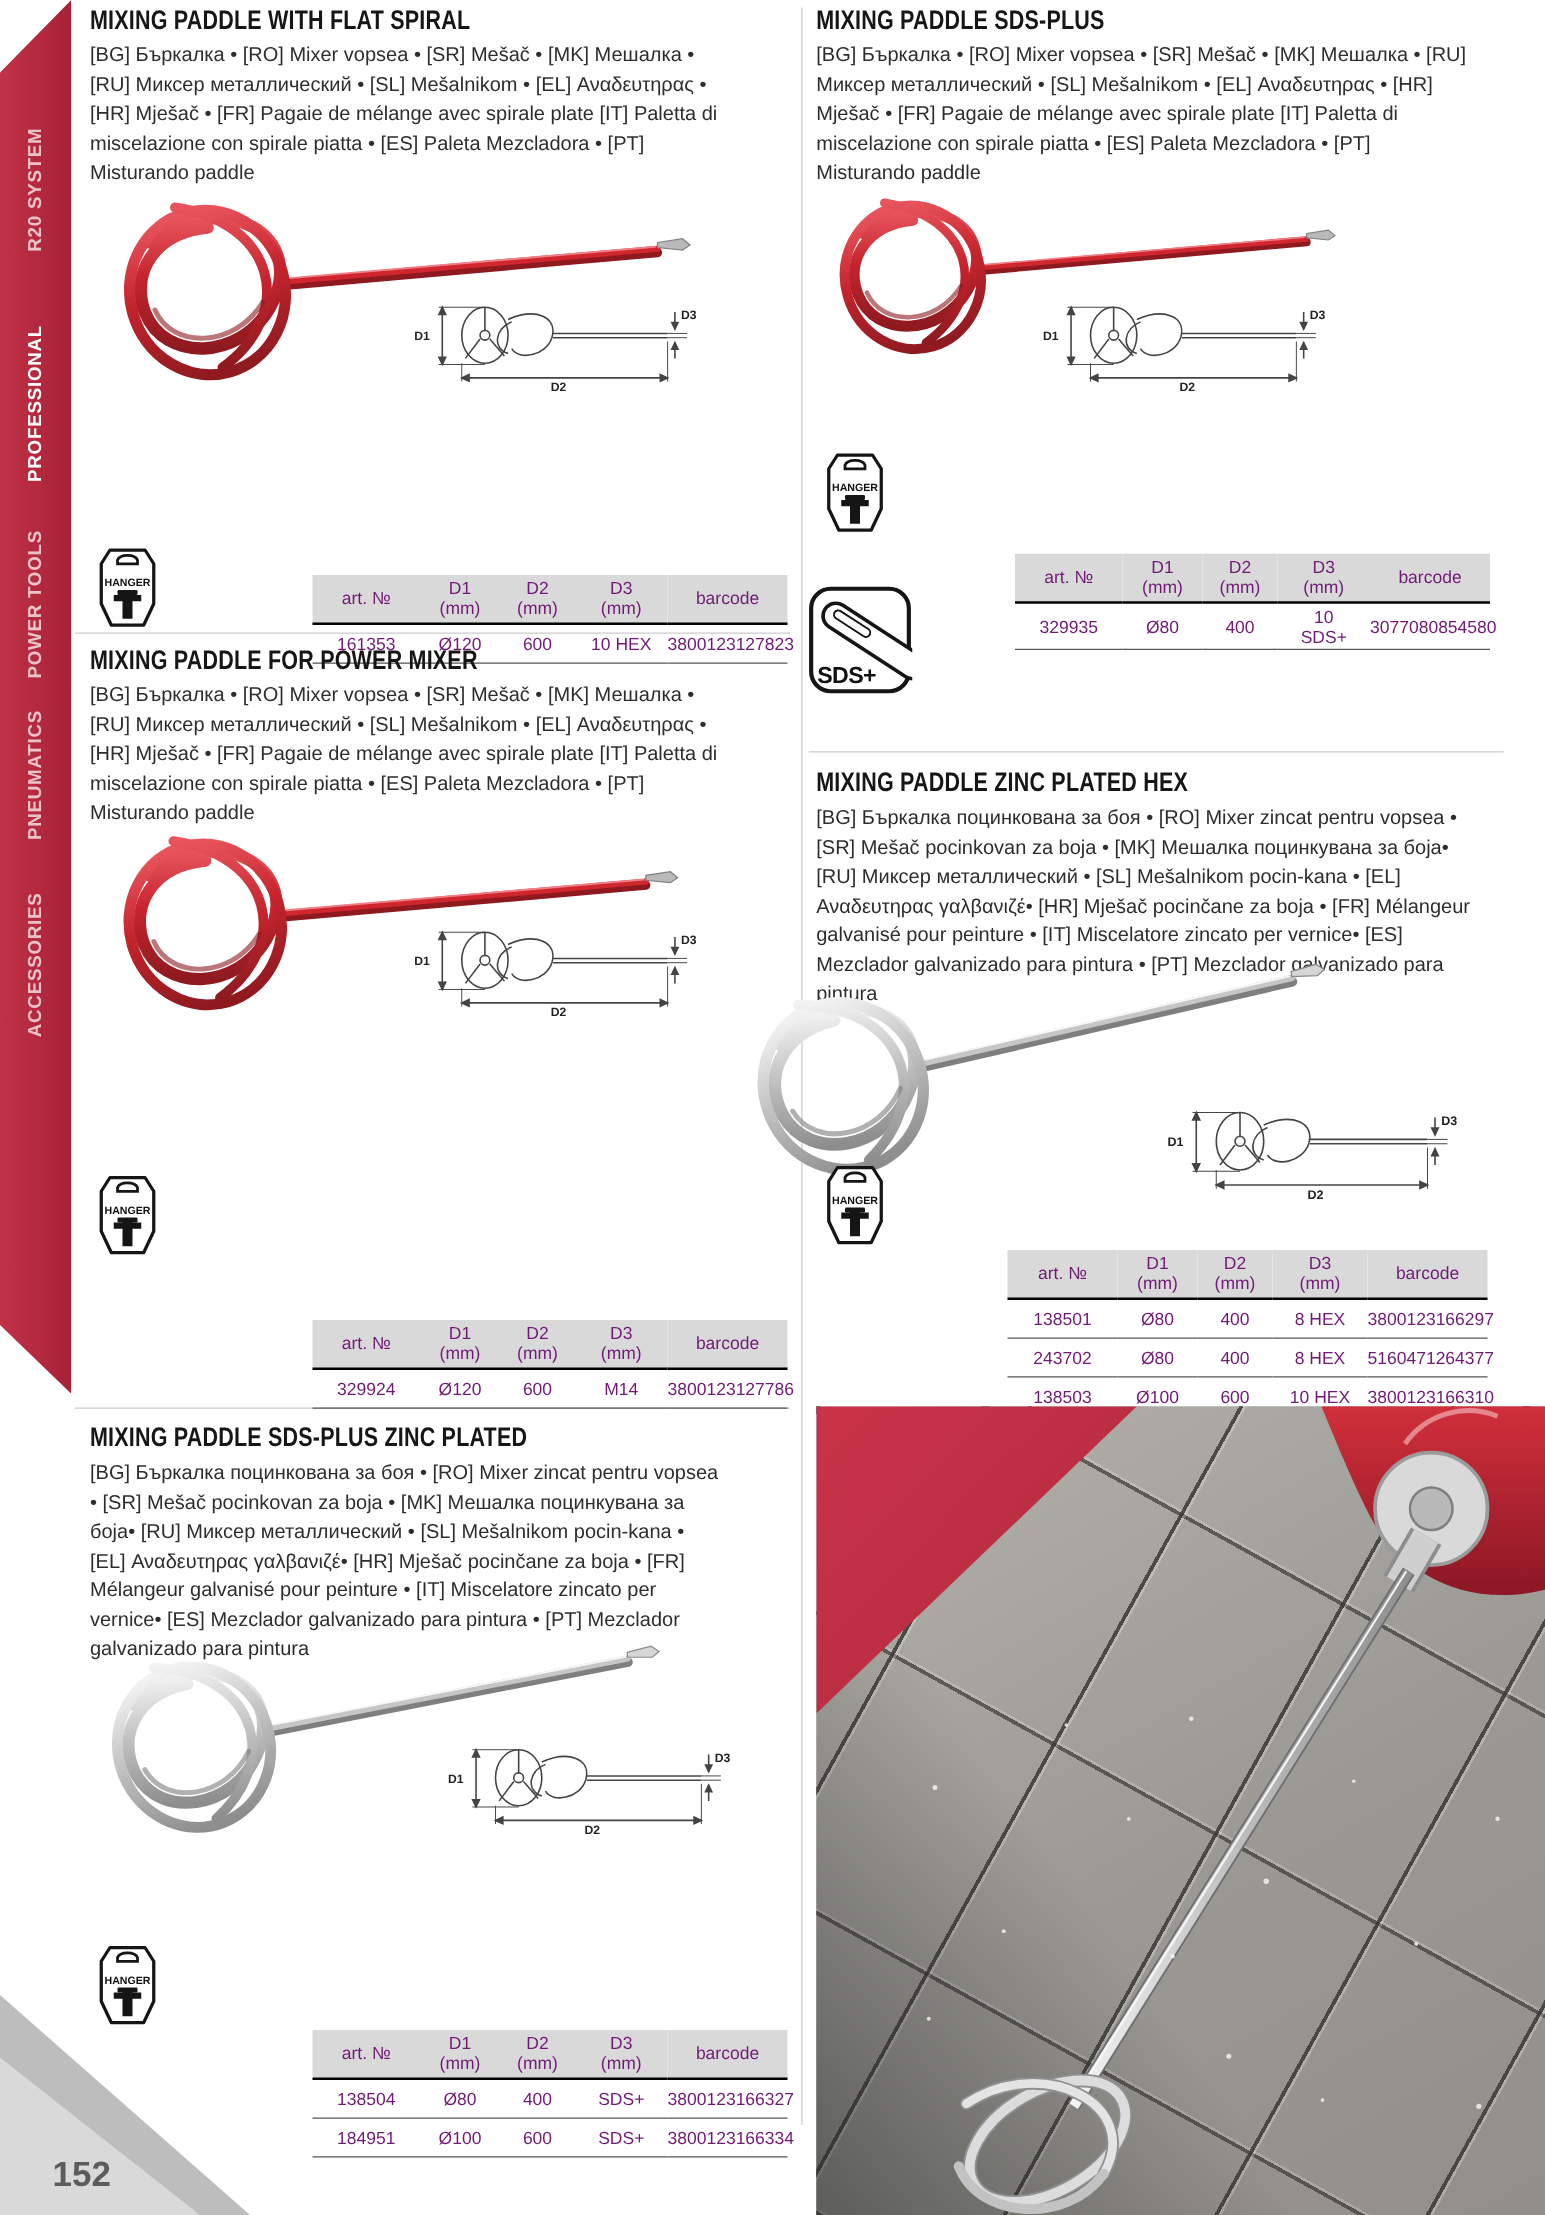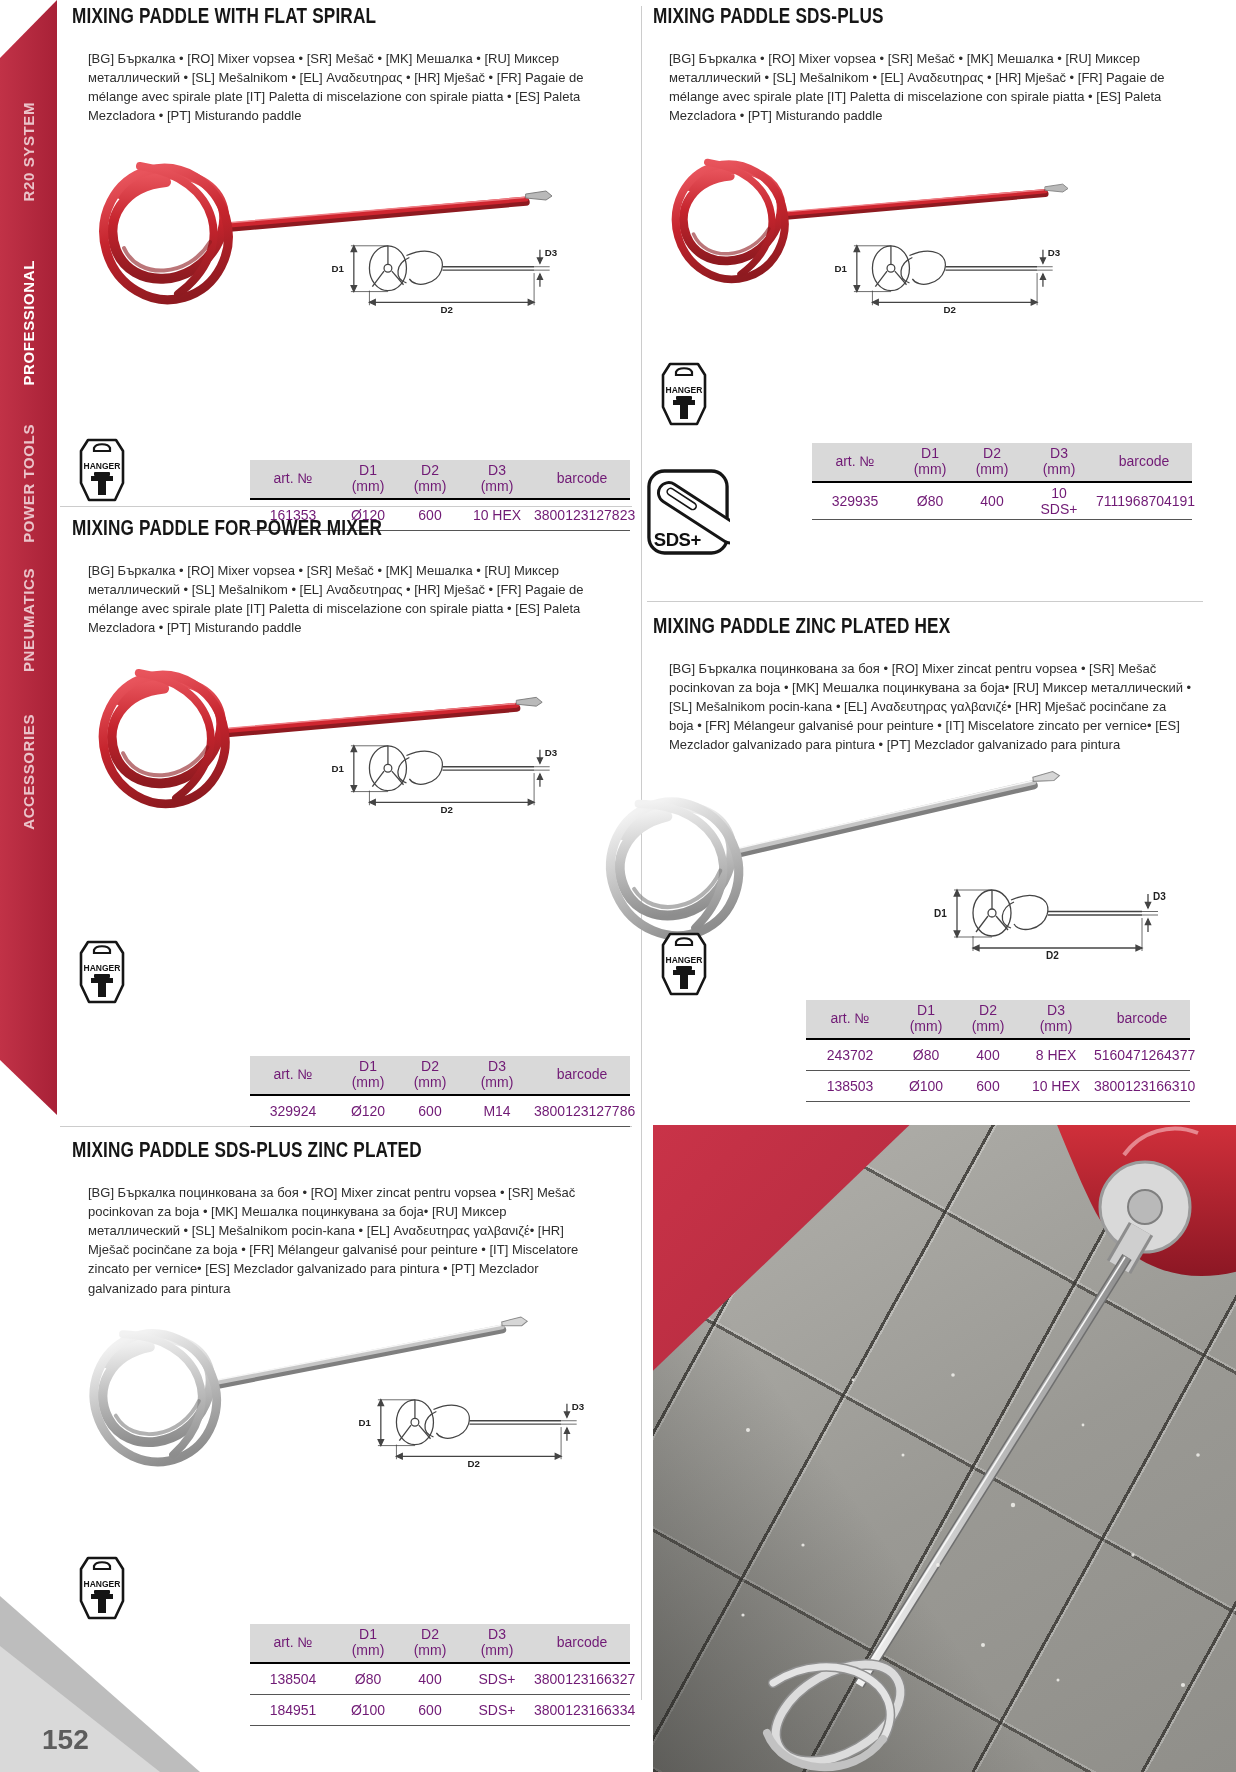--- a/index.html
+++ b/index.html
@@ -1,21 +1,21 @@
 <!DOCTYPE html>
 <html><head>
 <meta charset="utf-8">
 <style>
   html,body{margin:0;padding:0;background:#fff}
   #page{position:relative;width:1236px;height:1772px;background:#fff;
         font-family:"Liberation Sans",sans-serif;overflow:hidden}
   .abs{position:absolute}
   h2.ptitle{margin:0;font-size:21.5px;font-weight:700;color:#161616;letter-spacing:.2px;
         white-space:nowrap;transform:scaleX(.8);transform-origin:0 0}
-  .desc{margin:16px;font-size:13px;line-height:1.47;color:#2d2d2d}
+  .desc{margin:0;font-size:16px;line-height:1.47;color:#2d2d2d}
   .vline{width:1px;background:#ccc}
   .hline{height:1px;background:#ccc}
 
   
   .ribbon{left:0;top:538;width:57px;height:1124px;
         background:linear-gradient(90deg,#c13247,#a82137);
         clip-path:polygon(0 58px,100% 0,100% 1115px,0 1060px)}
   .ribbon-fold{left:30px;top:512px;width:27px;height:40px;background:#8c1724;
         clip-path:polygon(0 100%,100% 0,100% 100%)}
   .side-label{position:absolute;left:20px;writing-mode:vertical-rl;transform:rotate(180deg);
@@ -270,21 +270,21 @@
         <th>barcode</th>
       </tr>
         </thead>
       <tbody>
         <tr>
           <td>329935</td>
           <td>Ø80</td>
           <td>400</td>
           <td>10
 SDS+</td>
-          <td>7111968704191</td>
+          <td>3077080854580</td>
         </tr>
       </tbody>
     </table>
   </section>
 
   <section>
     <h2 class="abs ptitle" style="left:72px;top:516px">MIXING PADDLE FOR POWER MIXER</h2>
     <p class="abs desc" style="left:72px;top:545px;width:505px">[BG] Бъркалка  • [RO] Mixer vopsea • [SR] Mešač • [MK] Мешалка • [RU] Миксер металлический • [SL] Mešalnikom • [EL] Αναδευτηρας • [HR] Mješač • [FR] Pagaie de mélange avec spirale plate [IT] Paletta di miscelazione con spirale piatta • [ES] Paleta Mezcladora • [PT] Misturando paddle</p>
     <svg class="abs" style="left:80px;top:640px;width:470px;height:195px">
         <use href="#sym-paddle-red"></use>
@@ -365,20 +365,27 @@
               <div>(mm)</div>
             </th>
         <th>
               <div>D3</div>
               <div>(mm)</div>
             </th>
         <th>barcode</th>
       </tr>
         </thead>
       <tbody>
+        <tr>
+          <td>138501</td>
+          <td>Ø80</td>
+          <td>400</td>
+          <td>8 HEX</td>
+          <td>3800123166297</td>
+        </tr>
         <tr>
           <td>243702</td>
           <td>Ø80</td>
           <td>400</td>
           <td>8 HEX</td>
           <td>5160471264377</td>
         </tr>
         <tr>
           <td>138503</td>
           <td>Ø100</td>

